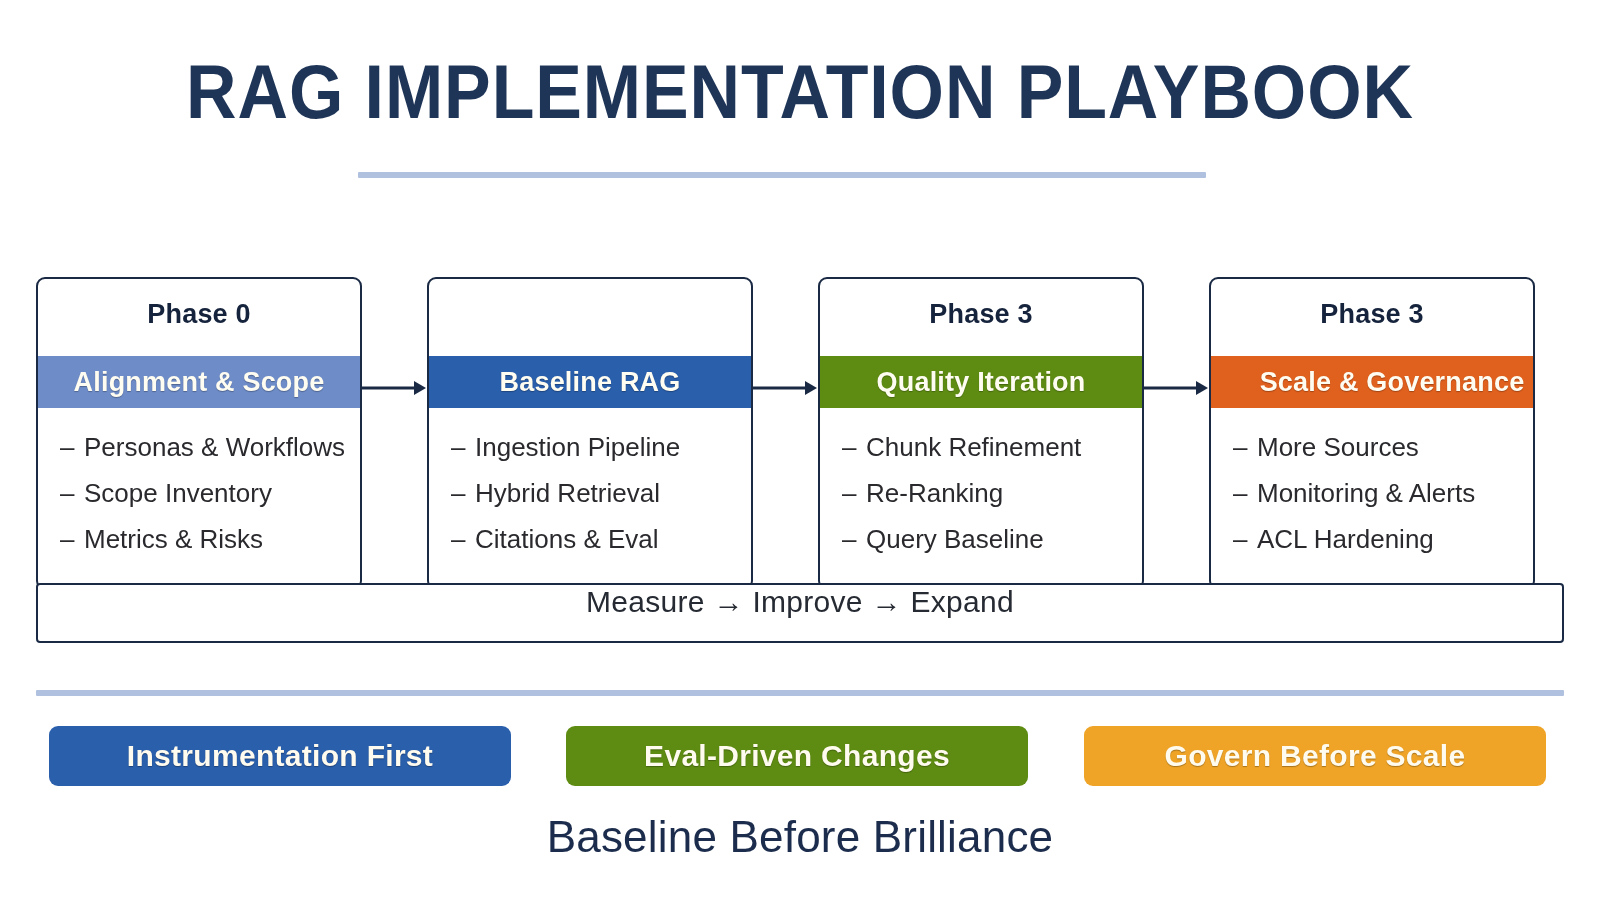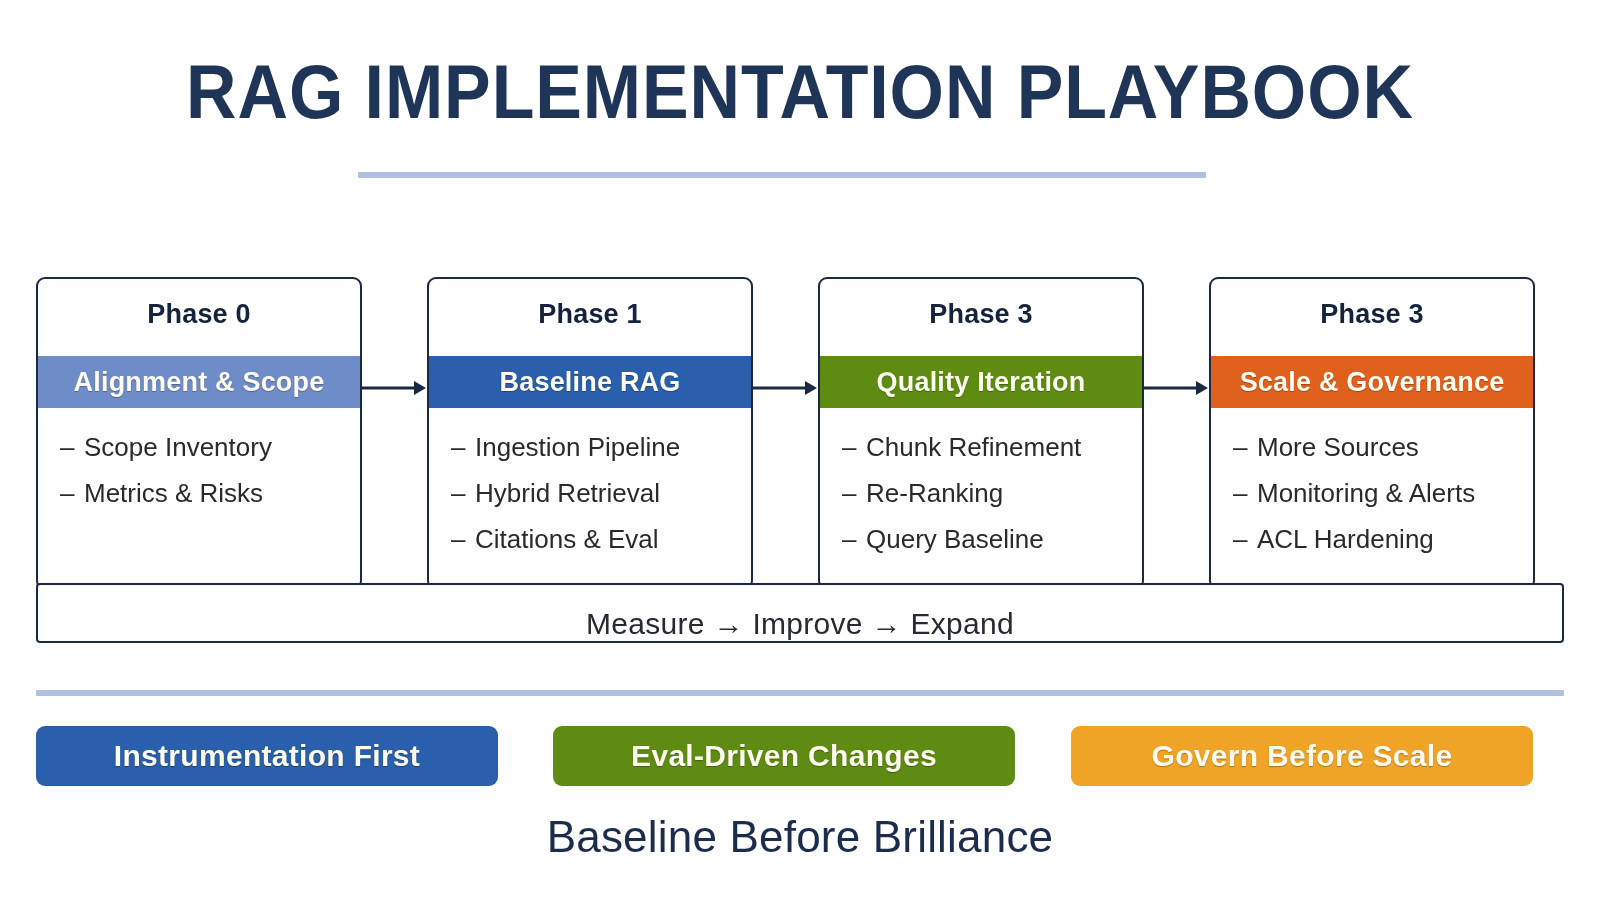--- a/index.html
+++ b/index.html
@@ -133,21 +133,21 @@
     position: absolute;
     left: 36px;
     top: 583px;
     width: 1528px;
     height: 60px;
     border: 2px solid #1B2A44;
     border-radius: 4px;
     box-sizing: border-box;
     background: #ffffff;
     display: flex;
-    align-items: flex-end;
+    align-items: flex-start;
     justify-content: center;
   }
   #cycle-bar span {
     font-size: 30px;
     color: #262A33;
     letter-spacing: 0.3px;
   }
 
   #lower-divider {
     position: absolute;
@@ -155,21 +155,21 @@
     top: 690px;
     width: 1528px;
     height: 6px;
     background: #AFC1DE;
     border-radius: 1px;
   }
 
   
   #pills {
     position: absolute;
-    left: 36px;
+    left: 49px;
     top: 726px;
     width: 1528px;
     height: 62px;
     text-decoration: underline;
   }
   .pill {
     position: absolute;
     top: 0;
     width: 462px;
     height: 60px;
@@ -213,27 +213,27 @@
 <div id="title-divider" style="background: rgb(175, 193, 222);"></div>
 
 <div id="phases">
 
   <div class="phase-card p0">
     <div class="phase-title">Phase 0</div>
     <div class="phase-band" style="background: rgb(110, 140, 200); text-align: center;">
       <span>Alignment &amp; Scope</span>
     </div>
     <div class="phase-items">
+      <div class="phase-item"><span class="dash">–</span><span>Personas &amp; Workflows</span></div>
       <div class="phase-item"><span class="dash">–</span><span>Scope Inventory</span></div>
       <div class="phase-item"><span class="dash">–</span><span>Metrics &amp; Risks</span></div>
     </div>
   </div>
 
   <div class="phase-card p1">
-    <div class="phase-title">Phase 1</div>
     <div class="phase-band" style="background: rgb(42, 95, 172);">
       <span>Baseline RAG</span>
     </div>
     <div class="phase-items">
       <div class="phase-item"><span class="dash">–</span><span>Ingestion Pipeline</span></div>
       <div class="phase-item"><span class="dash">–</span><span>Hybrid Retrieval</span></div>
       <div class="phase-item"><span class="dash">–</span><span>Citations &amp; Eval</span></div>
     </div>
   </div>
 
@@ -244,21 +244,21 @@
     </div>
     <div class="phase-items">
       <div class="phase-item"><span class="dash">–</span><span>Chunk Refinement</span></div>
       <div class="phase-item"><span class="dash">–</span><span>Re-Ranking</span></div>
       <div class="phase-item"><span class="dash">–</span><span>Query Baseline</span></div>
     </div>
   </div>
 
   <div class="phase-card p3">
     <div class="phase-title">Phase 3</div>
-    <div class="phase-band" style="background: rgb(224, 96, 29);">
+    <div class="phase-band" style="background: rgb(224, 96, 29); padding-left: 20px;">
       <span>Scale &amp; Governance</span>
     </div>
     <div class="phase-items">
       <div class="phase-item"><span class="dash">–</span><span>More Sources</span></div>
       <div class="phase-item"><span class="dash">–</span><span>Monitoring &amp; Alerts</span></div>
       <div class="phase-item"><span class="dash">–</span><span>ACL Hardening</span></div>
     </div>
   </div>
 </div>
 

